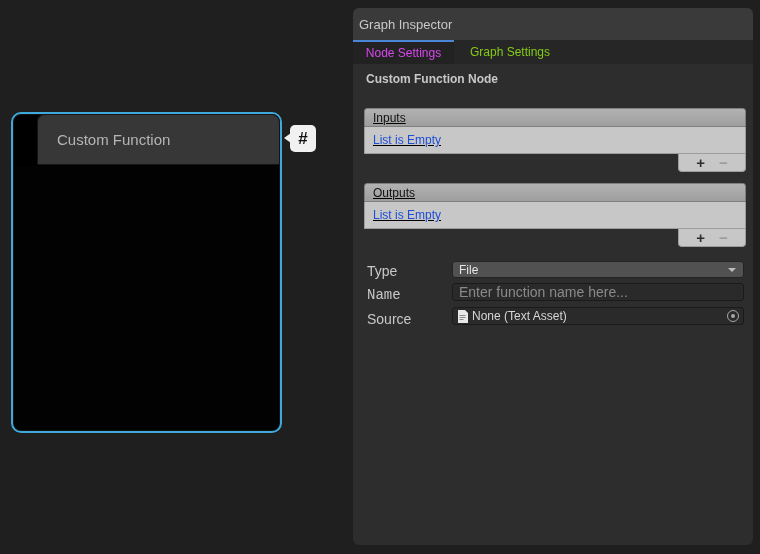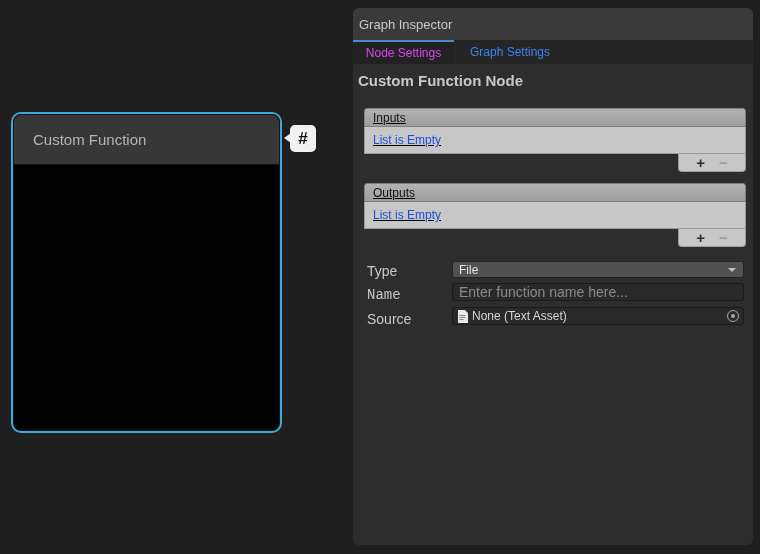--- a/index.html
+++ b/index.html
@@ -18,20 +18,21 @@
     position: absolute; left: 11px; top: 112px; width: 271px; height: 321px;
     border: 2px solid #3fa9dc; border-radius: 10px;
     background: #000; overflow: hidden;
     box-shadow: inset 0 0 0 1px #141414;
   }
   .node-title {
     height: 51px; background: #373737; display: flex; align-items: center;
     padding-left: 20px; color: #b5b5b5; font-size: 15px;
     box-shadow: inset 0 0 0 1px #141414;
     border-radius: 8px 8px 0 0;
+    margin-left: 24px;
   }
   .node-body { position: absolute; left: 1px; right: 1px; top: 52px; bottom: 1px; background: #020202; border-radius: 0 0 8px 8px; }
 
   .badge {
     position: absolute; left: 290px; top: 125px; width: 26px; height: 27px;
     background: #f1f1f1; border-radius: 5px;
     display: flex; align-items: center; justify-content: center;
     color: #111; font-weight: bold; font-size: 17px;
   }
   .badge-tail {
@@ -45,31 +46,31 @@
     position: absolute; left: 353px; top: 8px; width: 400px; height: 537px;
     background: #2d2d2d; border-radius: 6px; overflow: hidden;
   }
   .panel-header {
     height: 32px; background: #3a3a3a; display: flex; align-items: center;
     padding-left: 6px; color: #c9c9c9; font-size: 13px;
   }
   .tabbar { height: 24px; background: #262626; display: flex; }
   .tab {
     display: flex; align-items: center; justify-content: center;
-    font-size: 12px; color: #3b82f6; cursor: default;
+    font-size: 12px; color: #84cc16; cursor: default;
   }
   .tab.active {
     width: 101px; background: #222222; color: #d946ef;
     border-top: 2px solid #4c86d8;
   }
   .tab.inactive { width: 112px; }
 
   .heading {
-    position: absolute; left: 5px; top: 64px;
-    font-size: 15px; font-weight: bold; color: #c8c8c8;
+    position: absolute; left: 13px; top: 64px;
+    font-size: 12px; font-weight: bold; color: #c8c8c8;
   }
 
   
   .rlist { position: absolute; left: 11px; width: 382px; text-decoration: underline; }
   .rlist-header {
     height: 19px; background: linear-gradient(#b2b2b2, #9e9e9e);
     border: 1px solid #7f7f7f; border-radius: 3px 3px 0 0;
     display: flex; align-items: center; padding-left: 8px;
     color: #111; font-size: 12px;
   }

